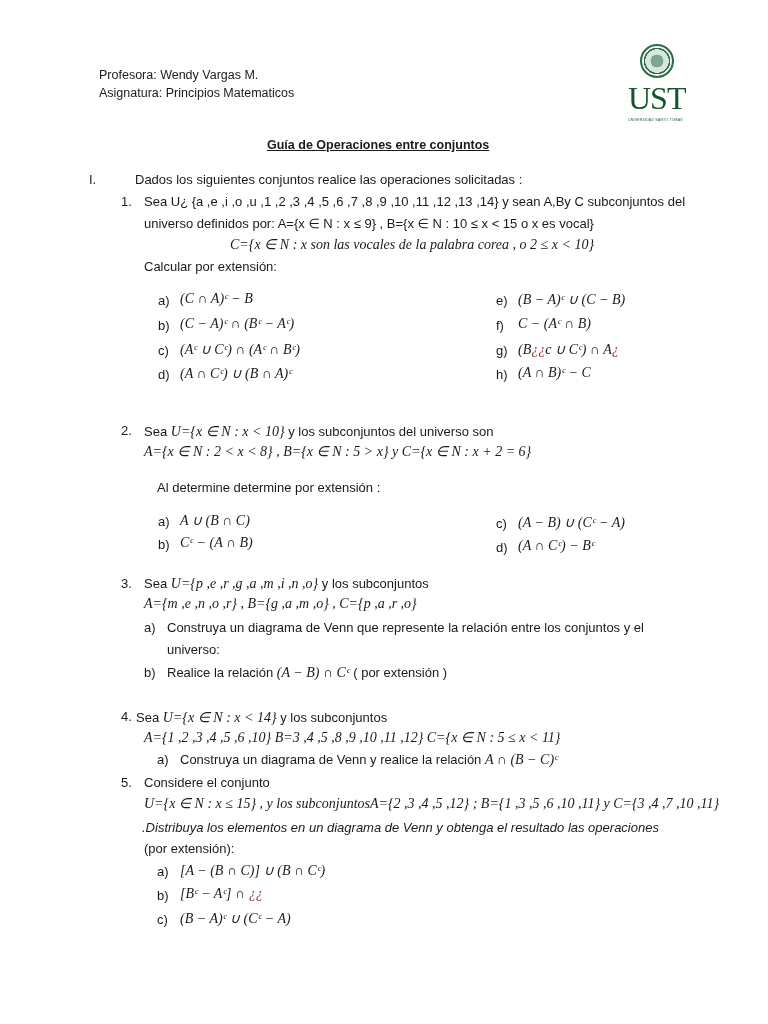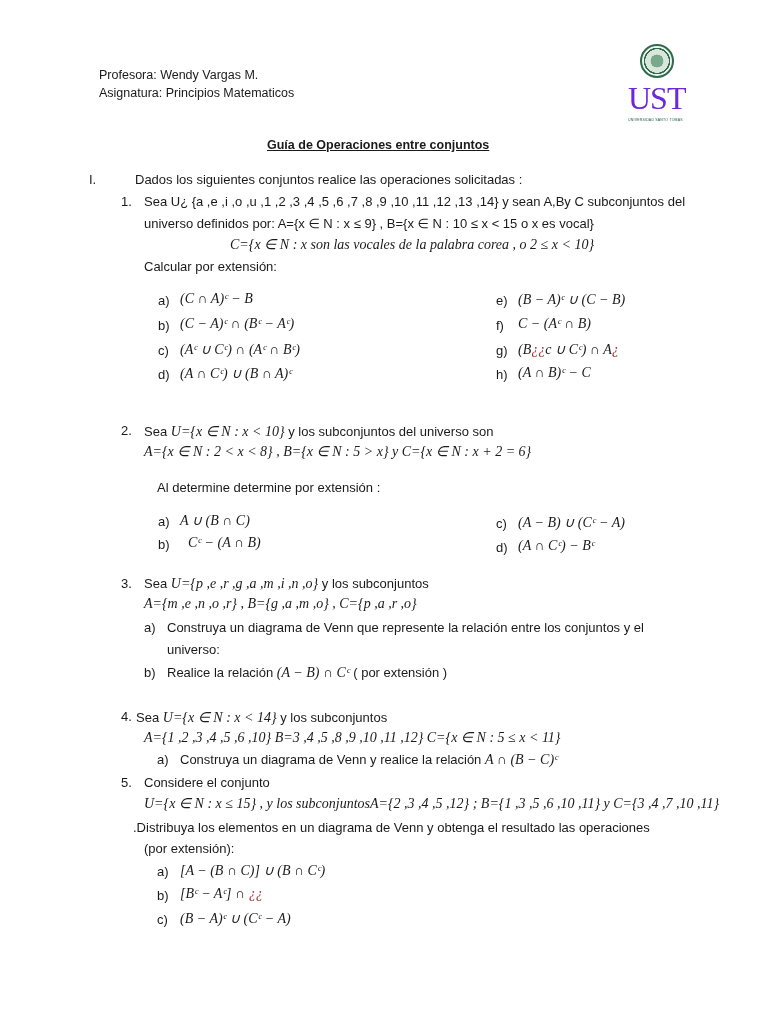--- a/index.html
+++ b/index.html
@@ -13,21 +13,21 @@
     .title { font-weight: bold; text-decoration: underline; font-size: 12.5px; }
     .m { font-family: Liberation Serif, serif; font-style: italic; font-size: 14px; }
     .red { color: #a02020; }
     .logo-seal {
       position: absolute; left: 640px; top: 44px; width: 34px; height: 34px;
       border-radius: 50%; border: 2px solid #2f6a4a; box-sizing: border-box;
       background: radial-gradient(circle, #7aa88c 0 30%, #d8e6dc 31% 55%, #2f6a4a 56% 62%, #eef4f0 63%);
     }
     .logo-text {
       position: absolute; left: 628px; top: 82px; font-family: "Liberation Serif", serif;
-      font-size: 32px; color: #6d28d9; letter-spacing: -1px; line-height: 1;
+      font-size: 32px; color: #14532d; letter-spacing: -1px; line-height: 1;
     }
     .logo-sub {
       position: absolute; left: 628px; top: 118px; font-size: 3.5px; color: #1f5a3c; letter-spacing: 0.2px;
     }
   </style>
 </head>
 <body>
 
 <div class="abs hdr" style="left:99px;top:68px;">Profesora: Wendy Vargas M.</div>
 <div class="abs hdr" style="left:99px;top:86px;text-align:center;">Asignatura: Principios Matematicos</div>
@@ -71,21 +71,21 @@
 
 <div>
   <div class="abs" style="left:121px;top:423px;">2.</div>
   <div class="abs" style="left:144px;top:423px;"><span>Sea</span> <span class="m">U={x ∈ N : x &lt; 10}</span> <span>y los subconjuntos del universo son</span></div>
   <div class="abs m" style="left:144px;top:443px;">A={x ∈ N : 2 &lt; x &lt; 8} , B={x ∈ N : 5 &gt; x}  y C={x ∈ N : x + 2 = 6}</div>
   <div class="abs" style="left:157px;top:480px;">Al determine determine por extensión :</div>
 
   <div class="abs" style="left:158px;top:514px;">a)</div>
   <div class="abs m" style="left:180px;top:512px;">A ∪ (B ∩ C)</div>
   <div class="abs" style="left:158px;top:537px;">b)</div>
-  <div class="abs m" style="left:188px;top:535px;">Cᶜ − (A ∩ B)</div>
+  <div class="abs m" style="left:180px;top:535px;">Cᶜ − (A ∩ B)</div>
   <div class="abs" style="left:496px;top:516px;">c)</div>
   <div class="abs m" style="left:518px;top:514px;">(A − B) ∪ (Cᶜ − A)</div>
   <div class="abs" style="left:496px;top:540px;">d)</div>
   <div class="abs m" style="left:518px;top:538px;">(A ∩ Cᶜ) − Bᶜ</div>
 </div>
 
 <div>
   <div class="abs" style="left:121px;top:576px;">3.</div>
   <div class="abs" style="left:144px;top:576px;"><span>Sea</span> <span class="m">U={p ,e ,r ,g ,a ,m ,i ,n ,o}</span><span> y los subconjuntos</span></div>
   <div class="abs m" style="left:144px;top:596px;">A={m ,e ,n ,o ,r} , B={g ,a ,m ,o} , C={p ,a ,r ,o}</div>
@@ -101,21 +101,21 @@
   <div class="abs" style="left:136px;top:709px;"><span>Sea</span> <span class="m">U={x ∈ N : x &lt; 14}</span><span> y los subconjuntos</span></div>
   <div class="abs m" style="left:144px;top:729px;">A={1 ,2 ,3 ,4 ,5 ,6 ,10} B=3 ,4 ,5 ,8 ,9 ,10 ,11 ,12} C={x ∈ N : 5 ≤ x &lt; 11}</div>
   <div class="abs" style="left:157px;top:752px;">a)</div>
   <div class="abs" style="left:180px;top:752px;"><span>Construya un diagrama de Venn y  realice la relación </span> <span class="m">A ∩ (B − C)ᶜ</span></div>
 </div>
 
 <div>
   <div class="abs" style="left:121px;top:775px;">5.</div>
   <div class="abs" style="left:144px;top:775px;">Considere el conjunto</div>
   <div class="abs m" style="left:144px;top:795px;">U={x ∈ N : x ≤ 15} , y los subconjuntosA={2 ,3 ,4 ,5 ,12} ; B={1 ,3 ,5 ,6 ,10 ,11}  y C={3 ,4 ,7 ,10 ,11}</div>
-  <div class="abs" style="left:133px;top:820px;">.Distribuya los elementos en  un diagrama de Venn y obtenga el resultado  las operaciones</div>
+  <div class="abs" style="left:142px;top:820px;font-style:italic;">.Distribuya los elementos en  un diagrama de Venn y obtenga el resultado  las operaciones</div>
   <div class="abs" style="left:144px;top:841px;">(por extensión):</div>
 
   <div class="abs" style="left:157px;top:864px;">a)</div>
   <div class="abs m" style="left:180px;top:862px;">[A − (B ∩ C)] ∪ (B ∩ Cᶜ)</div>
   <div class="abs" style="left:157px;top:888px;">b)</div>
   <div class="abs m" style="left:180px;top:886px;"><span>[Bᶜ − Aᶜ] ∩ </span><span class="red">¿¿</span></div>
   <div class="abs" style="left:157px;top:912px;">c)</div>
   <div class="abs m" style="left:180px;top:910px;">(B − A)ᶜ ∪ (Cᶜ − A)</div>
 </div>
 

